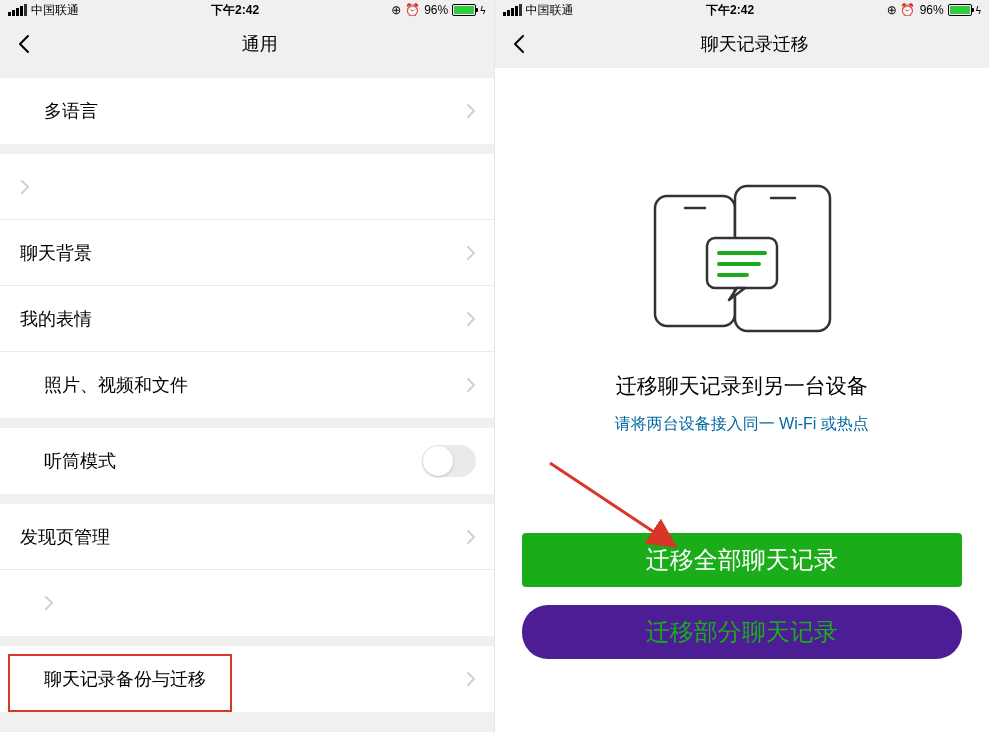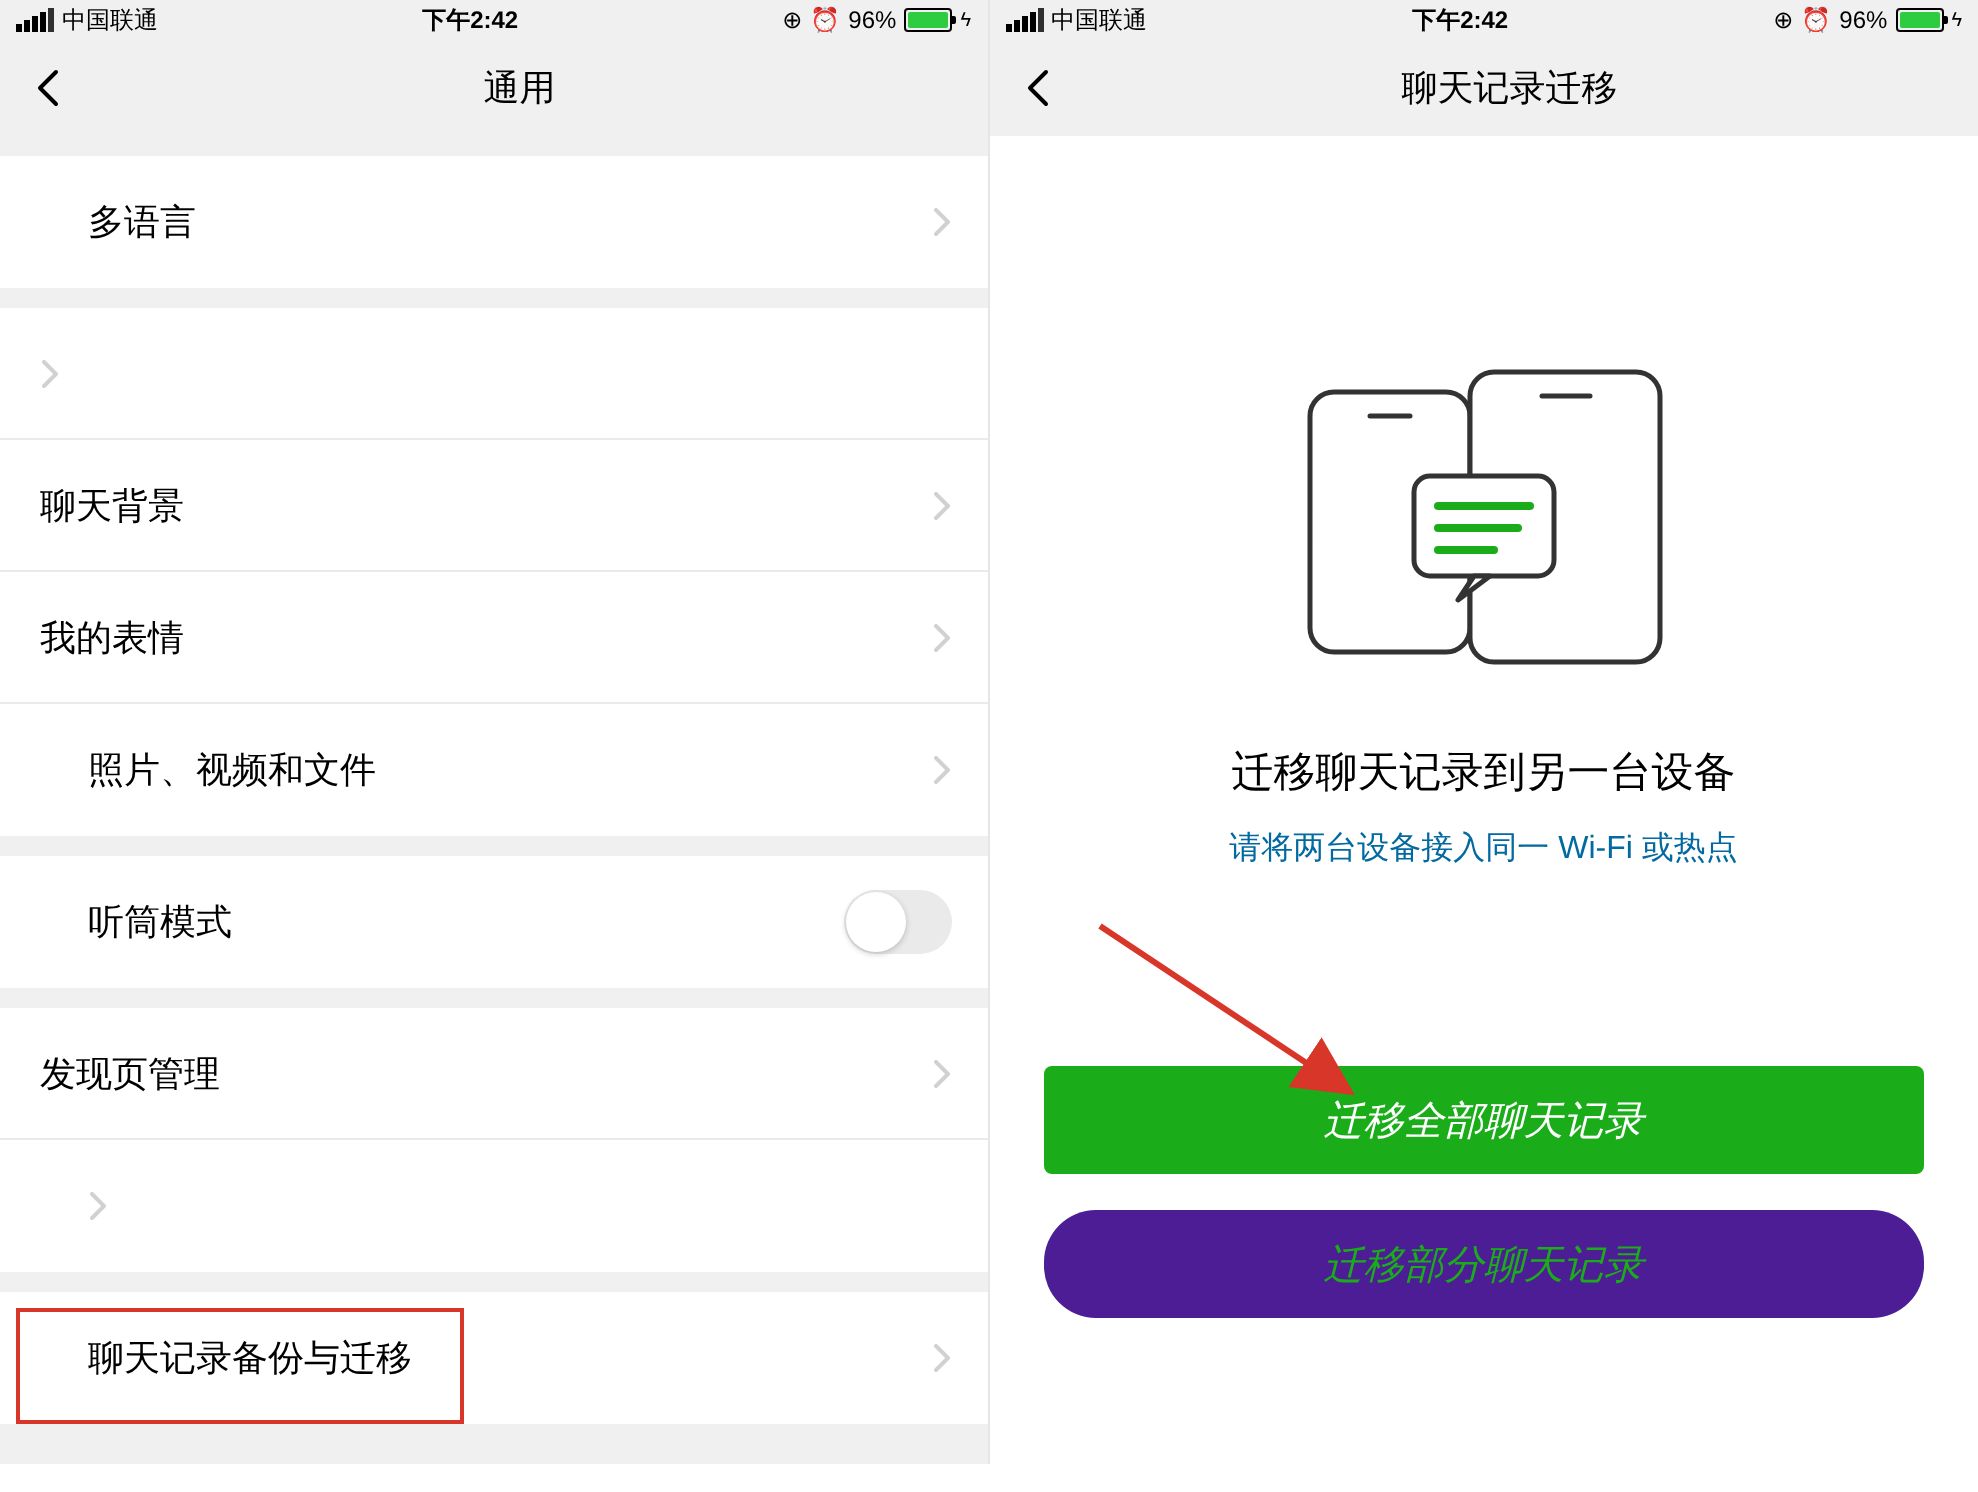--- a/index.html
+++ b/index.html
@@ -33,21 +33,21 @@
     .toggle-knob { position: absolute; left: 1px; top: 1px; width: 30px; height: 30px; background: #fff; border-radius: 50%; box-shadow: 0 1px 3px rgba(0,0,0,.2); }
 
     .highlight-box { position: absolute; border: 2px solid #d9362a; pointer-events: none; }
 
     
     .right-content { flex: 1; background: #fff; display: flex; flex-direction: column; align-items: center; }
     .illu { margin-top: 110px; }
     .big-title { font-size: 21px; color: #000; margin-top: 34px; font-weight: 400; }
     .subtitle { font-size: 16px; color: #0369a1; margin-top: 14px; }
 
-    .btn { width: 440px; height: 54px; border-radius: 4px; display: flex; align-items: center; justify-content: center; font-size: 20px; cursor: pointer; font-style: italic; }
+    .btn { width: 440px; height: 54px; border-radius: 4px; display: flex; align-items: center; justify-content: center; font-size: 24px; cursor: pointer; }
     .btn-primary { background: #1aad19; color: #fff; margin-top: 98px; }
     .btn-secondary { background: #4c1d95; color: #1aad19; margin-top: 18px; border-radius: 26px; }
 
     .arrow { position: absolute; pointer-events: none; }
   </style>
 </head>
 <body>
 
 <div class="pane left">
 

